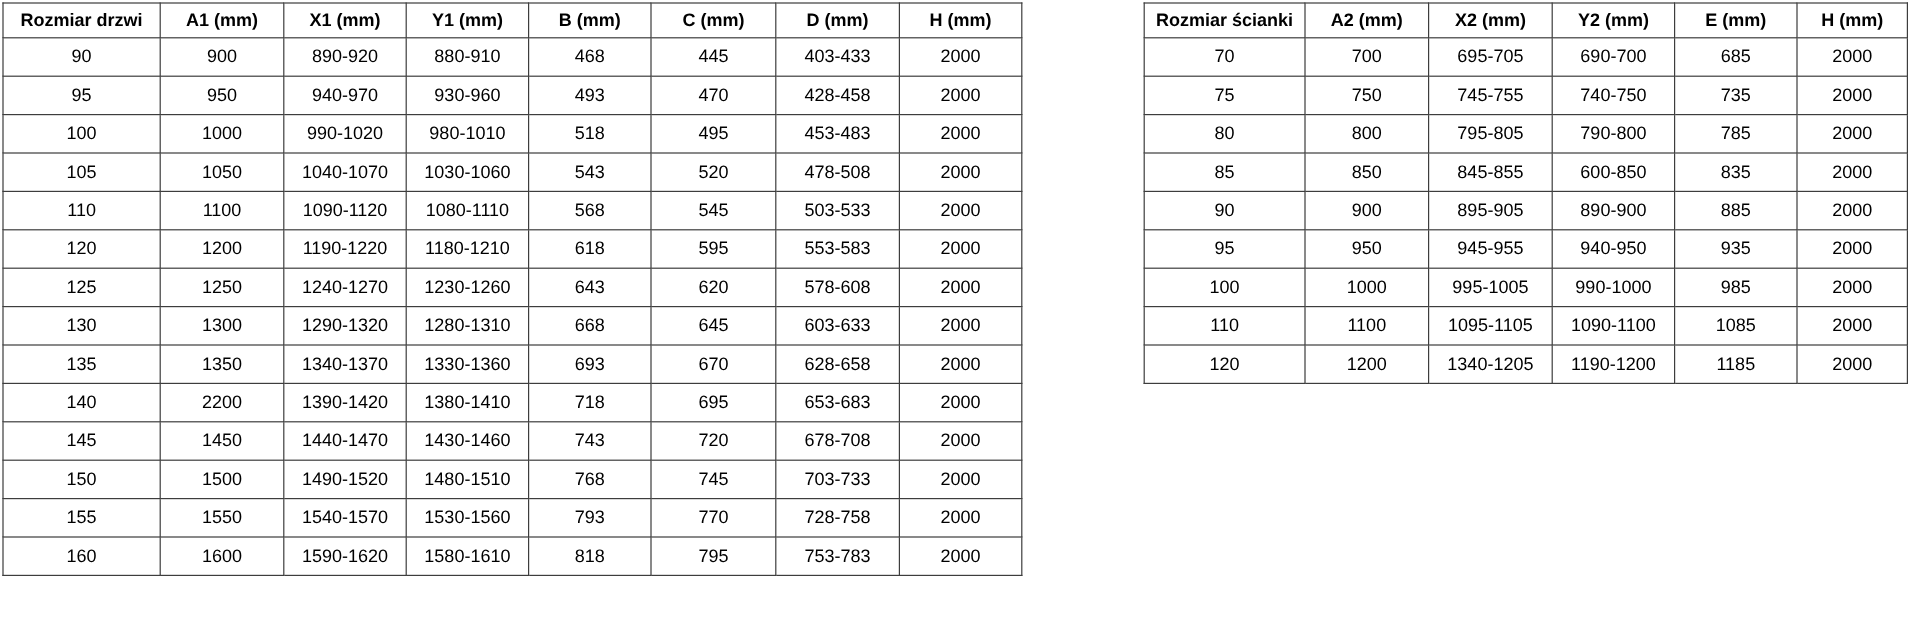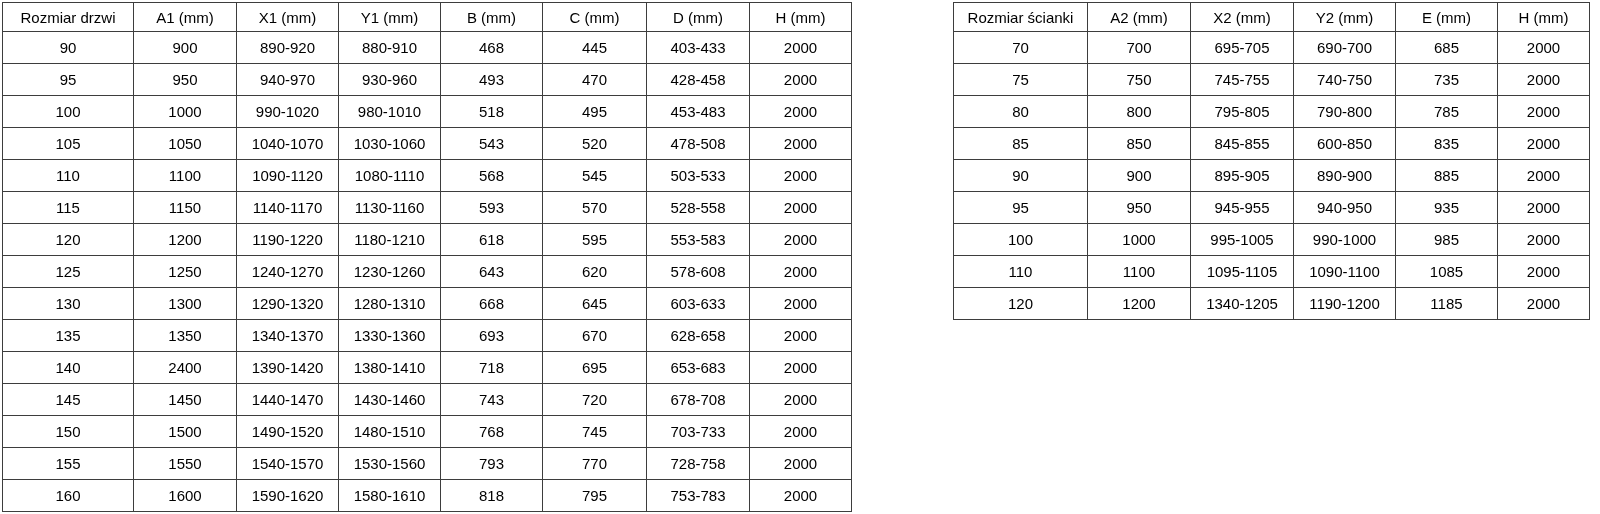--- a/index.html
+++ b/index.html
@@ -33,21 +33,21 @@
     vertical-align: middle;
     padding: 0;
     color: #000000;
     font-size: 15px;
     line-height: 1;
     overflow: hidden;
     white-space: nowrap;
   }
   .spec-table th {
     height: 28px;
-    font-weight: normal;
+    font-weight: bold;
   }
   .spec-table td {
     height: 31px;
     font-weight: normal;
   }
 </style>
 </head>
 <body>
 
 <div class="page">
@@ -120,30 +120,20 @@
           <td>110</td>
           <td>1100</td>
           <td>1090-1120</td>
           <td>1080-1110</td>
           <td>568</td>
           <td>545</td>
           <td>503-533</td>
           <td>2000</td>
         </tr>
         <tr>
-          <td>115</td>
-          <td>1150</td>
-          <td>1140-1170</td>
-          <td>1130-1160</td>
-          <td>593</td>
-          <td>570</td>
-          <td>528-558</td>
-          <td>2000</td>
-        </tr>
-        <tr>
           <td>120</td>
           <td>1200</td>
           <td>1190-1220</td>
           <td>1180-1210</td>
           <td>618</td>
           <td>595</td>
           <td>553-583</td>
           <td>2000</td>
         </tr>
         <tr>
@@ -171,21 +161,21 @@
           <td>1350</td>
           <td>1340-1370</td>
           <td>1330-1360</td>
           <td>693</td>
           <td>670</td>
           <td>628-658</td>
           <td>2000</td>
         </tr>
         <tr>
           <td>140</td>
-          <td>2400</td>
+          <td>2200</td>
           <td>1390-1420</td>
           <td>1380-1410</td>
           <td>718</td>
           <td>695</td>
           <td>653-683</td>
           <td>2000</td>
         </tr>
         <tr>
           <td>145</td>
           <td>1450</td>

